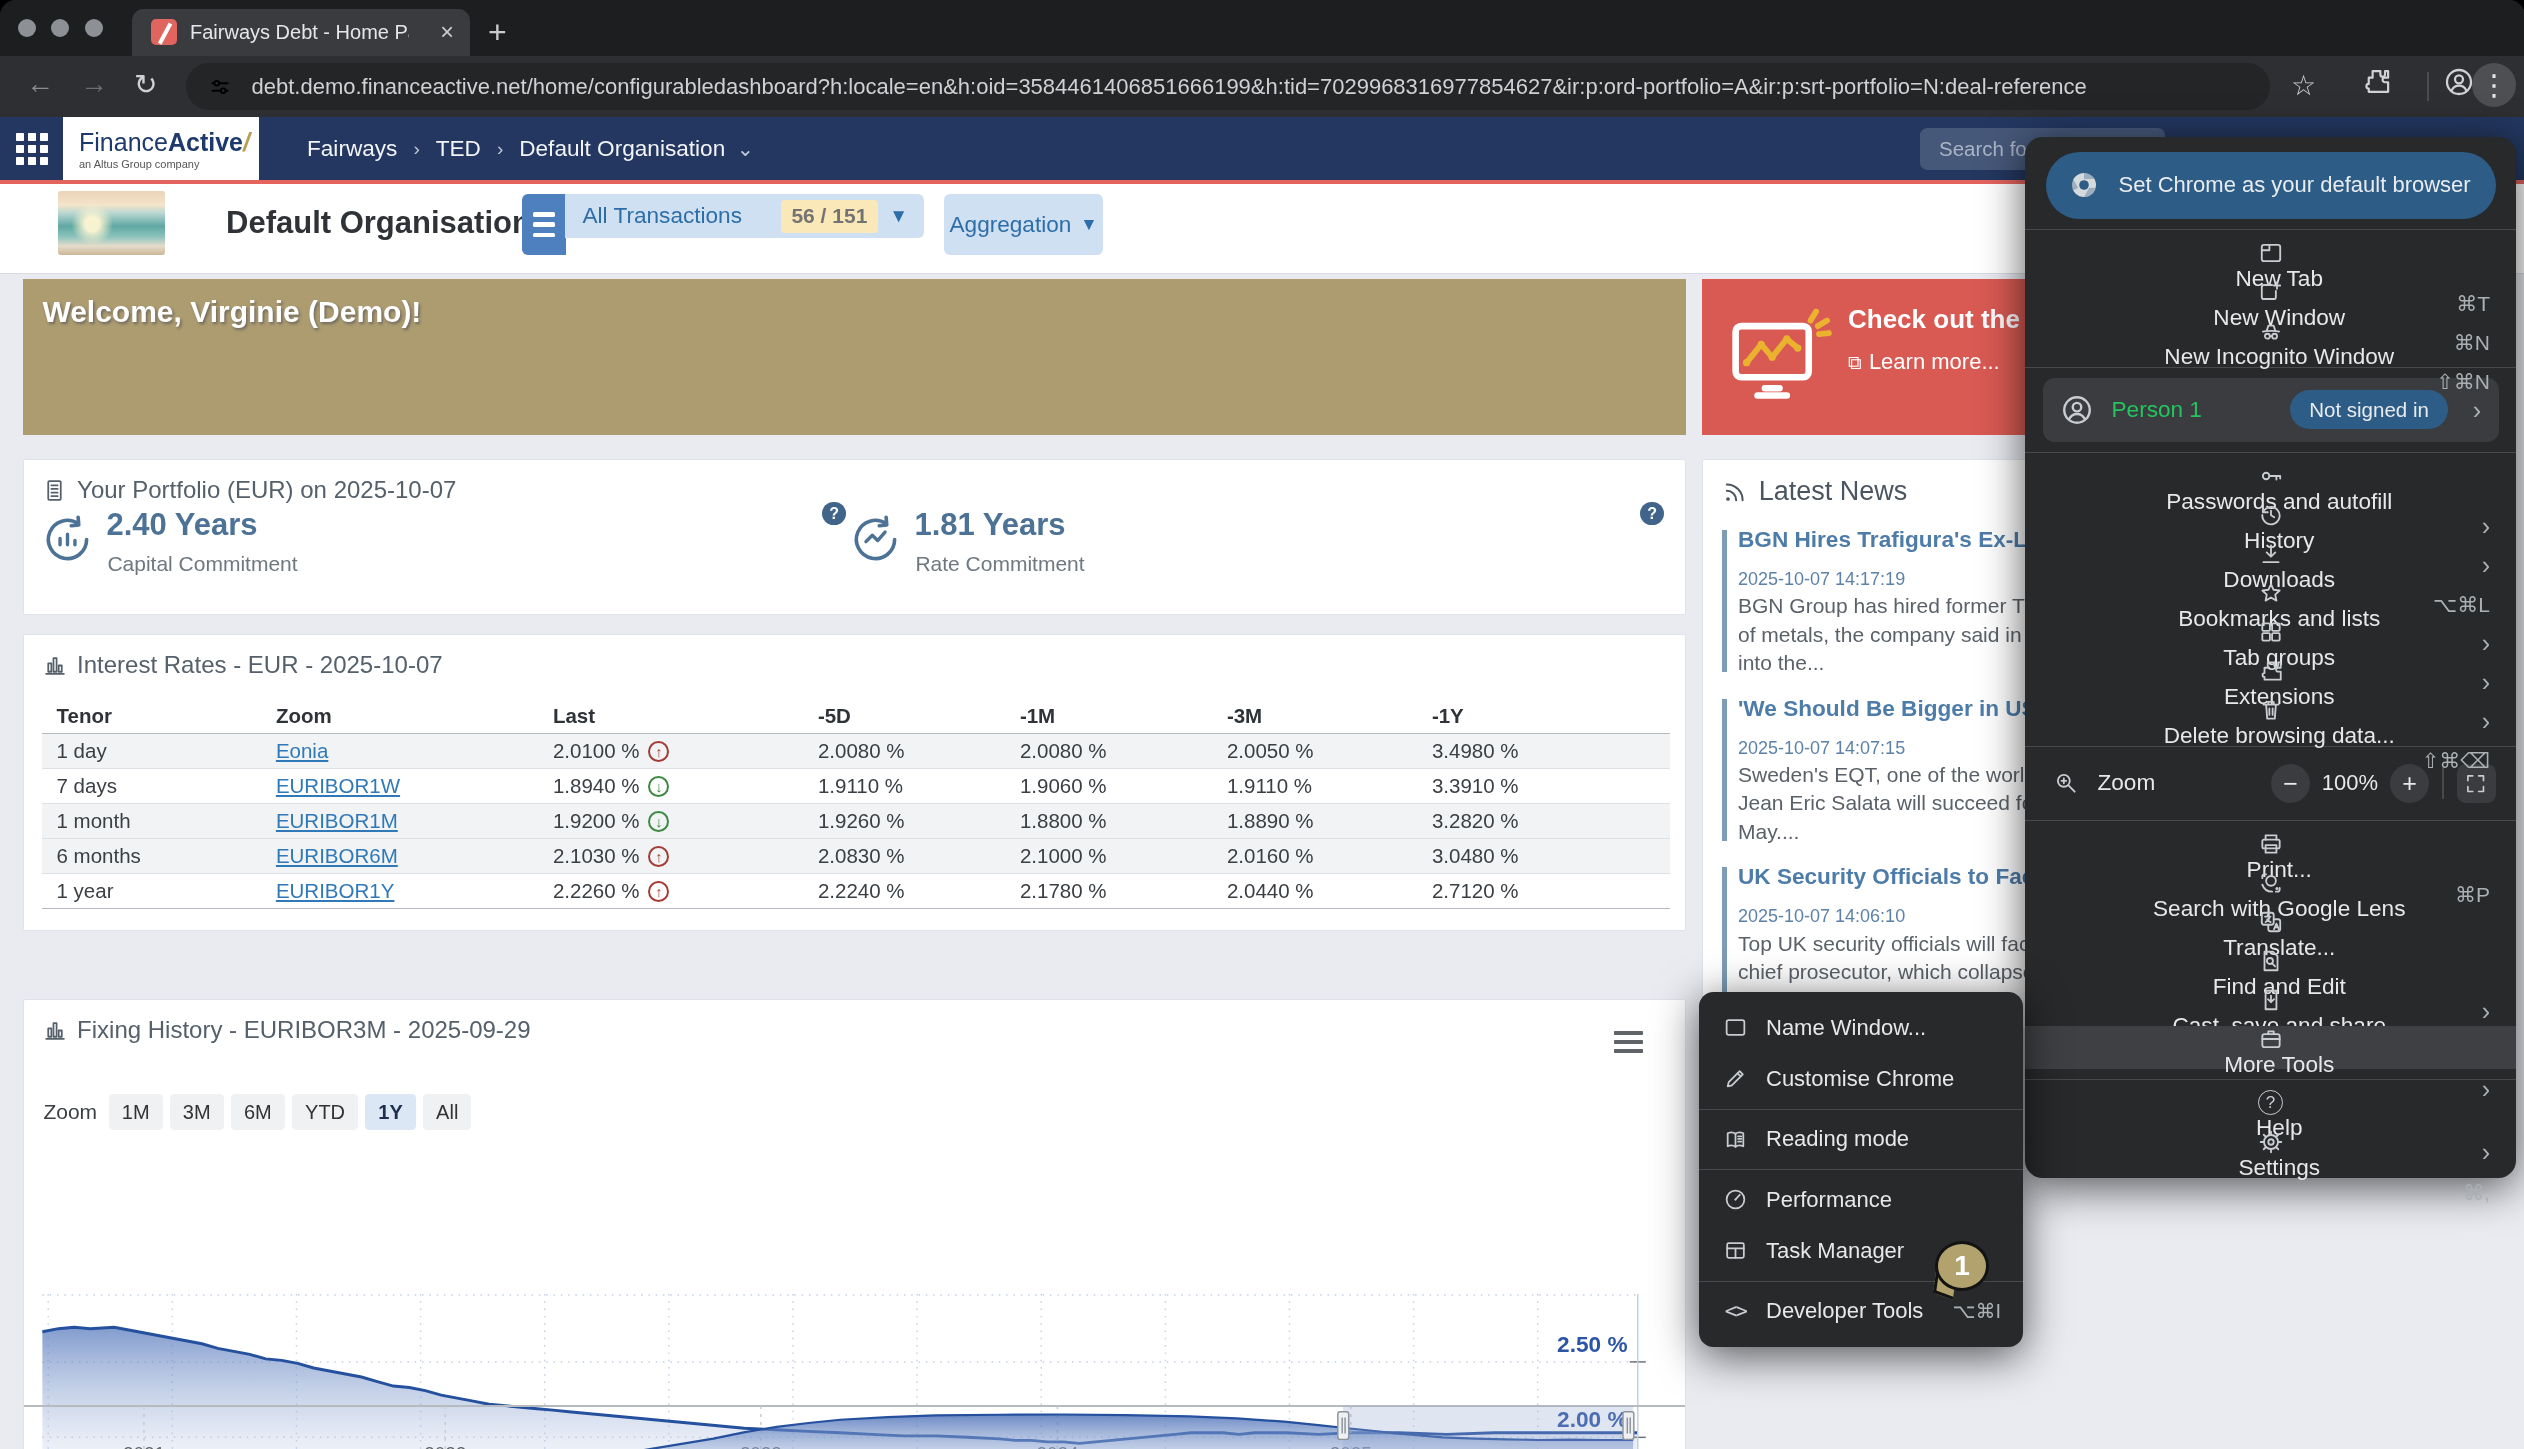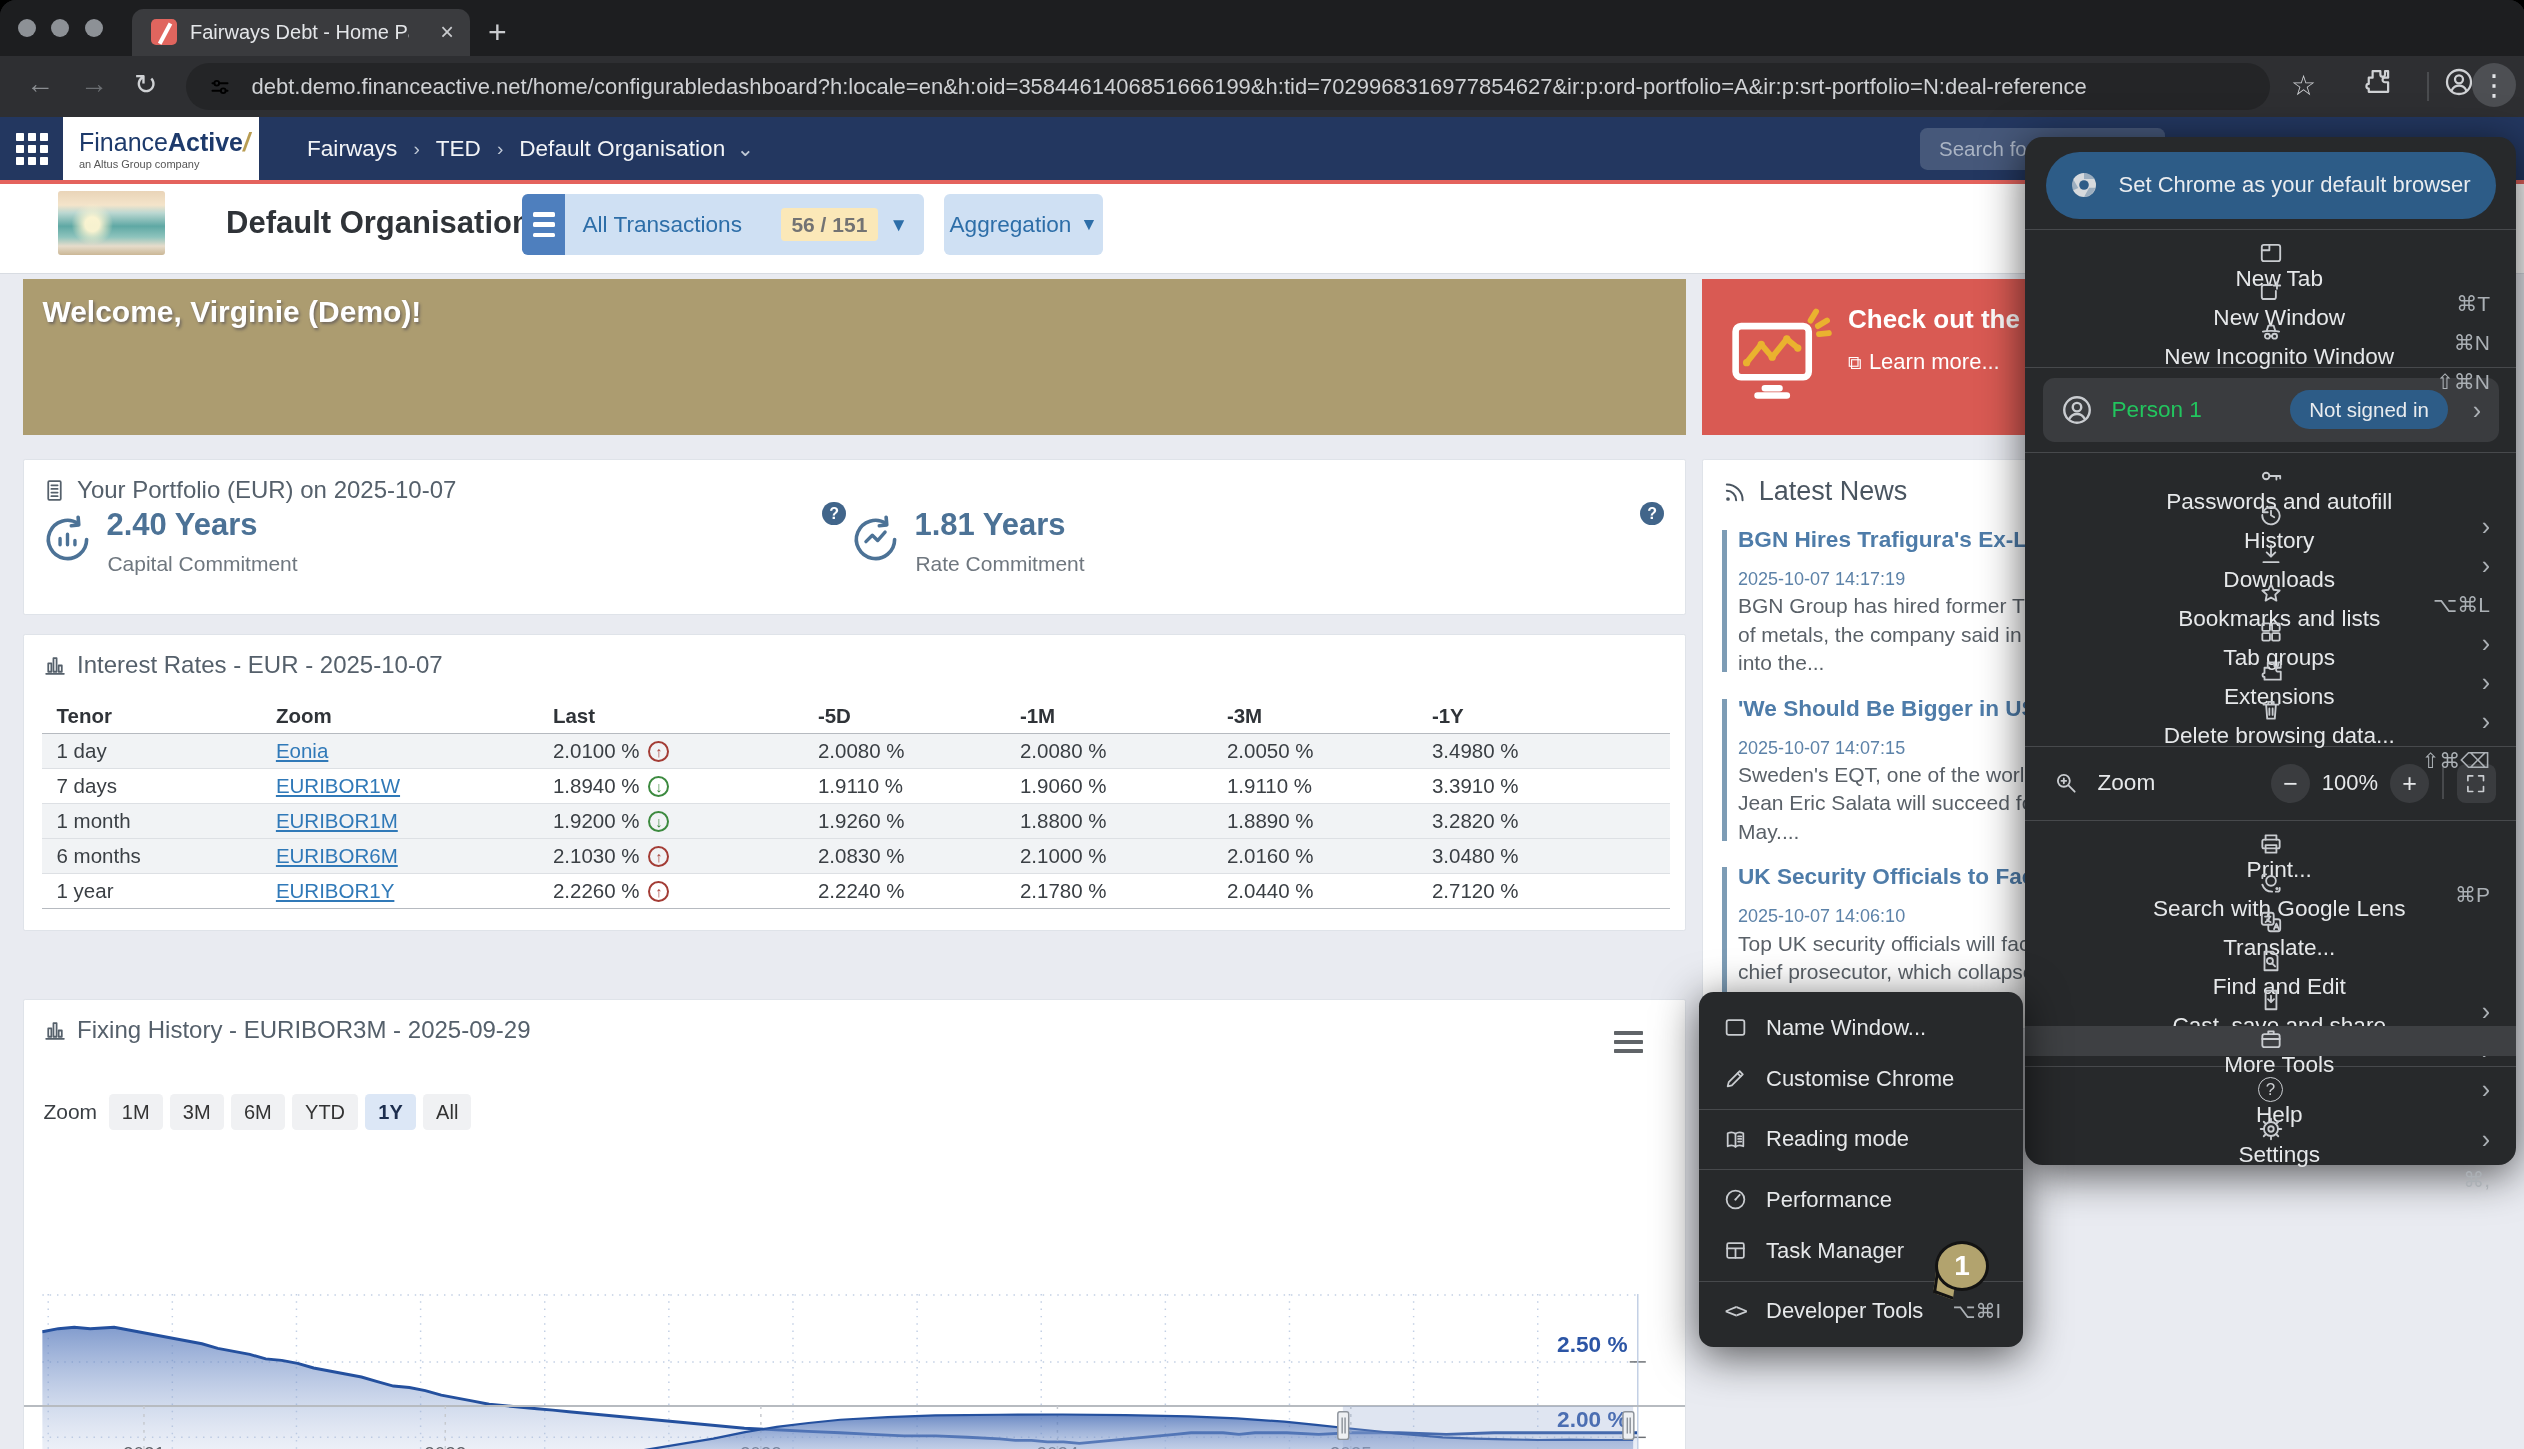--- a/index.html
+++ b/index.html
@@ -42,21 +42,21 @@
 
   
   .page{position:absolute;left:0;top:184px;width:100%;height:1265px;background:#e9ebf1;}
   .headerband{position:absolute;left:0;top:0;width:100%;height:89px;background:#fff;border-bottom:0.7px solid #d8dce2;}
   .beach{position:absolute;left:58px;top:7.3px;width:107px;height:64px;border-radius:2.9px;
     background:radial-gradient(circle at 32% 52%, rgba(255,246,210,.95) 0 9%, rgba(255,246,210,0) 26%),
     linear-gradient(180deg,#e9d4b8 0%,#f4e4ca 22%,#bcd8d2 34%,#5fa8a4 55%,#8ec4bd 72%,#e6dccb 86%,#cbb796 100%);}
   .pagetitle{position:absolute;left:226px;top:20.5px;font-size:31px;font-weight:bold;color:#2f3338;}
   .hambtn{position:absolute;left:522px;top:10.2px;width:44px;height:61px;background:#4e7fbe;border-radius:5.8px 0 0 5.8px;display:flex;flex-direction:column;justify-content:center;align-items:center;gap:5.8px;box-sizing:border-box;}
   .hambtn i{width:22px;height:4.4px;background:#fff;border-radius:1.5px;}
-  .transpill{position:absolute;left:565px;top:10.2px;width:359px;height:61px;background:#cfe0f3;border-radius:0 5.8px 5.8px 0;display:flex;align-items:center;}
+  .transpill{position:absolute;left:565px;top:10.2px;width:359px;height:44px;background:#cfe0f3;border-radius:0 5.8px 5.8px 0;display:flex;align-items:center;}
   .transpill .lab{color:#2d6ea8;font-size:22.6px;margin-left:17.5px;}
   .transpill .badge{margin-left:auto;background:#fbe8b8;color:#737373;font-weight:bold;font-size:21px;padding:4.4px 10.2px;border-radius:3.7px;}
   .transpill .caret{color:#2d6ea8;font-size:19px;margin:0 16px 0 11.7px;}
   .aggpill{position:absolute;left:944px;top:10.2px;width:159px;height:61px;background:#cfe0f3;border-radius:5.8px;color:#2d6ea8;font-size:22.6px;display:flex;align-items:center;justify-content:center;gap:8.8px;}
   .aggpill .caret{font-size:17.5px;}
 
   .welcome{position:absolute;left:23.4px;top:95px;width:1663px;height:156px;background:#ac9c70;}
   .welcome .wtxt{position:absolute;left:19px;top:16px;color:#fff;font-size:30px;font-weight:bold;text-shadow:1.5px 2.2px 2.9px rgba(40,40,70,.45);}
   .promo{position:absolute;left:1702px;top:95px;width:364px;height:156px;background:#d95a53;}
   .promo .ptitle{position:absolute;left:146px;top:25px;color:#fff;font-size:26px;font-weight:bold;white-space:nowrap;}
@@ -102,21 +102,21 @@
   .nitem::before{content:"";position:absolute;left:0;top:2.9px;bottom:2.9px;width:5.1px;background:#7d9cb5;}
   .ntitle{color:#4e7ca9;font-size:22.6px;font-weight:bold;white-space:nowrap;}
   .ndate{color:#5c82a8;font-size:18px;margin-top:16px;}
   .nline{color:#5a6168;font-size:21px;margin-top:4.4px;white-space:nowrap;}
 
   
   .menu{position:absolute;left:2025px;top:137px;width:491px;background:#27292b;border-radius:17.5px;box-shadow:0 8.8px 44px rgba(0,0,0,.65);padding:11.7px 0 10.2px 0;z-index:50;}
   .mpromo{margin:2.9px 20.5px 8.8px 20.5px;height:67px;background:#2d5c87;border-radius:34px;display:flex;align-items:center;color:#e9ecef;font-size:22px;gap:19px;padding-left:22px;}
   .mdivider{height:0.7px;background:#47494c;margin:10.2px 0;}
   .mrow{height:39px;display:flex;align-items:center;padding:0 26px;position:relative;flex-direction:column;}
-  .mrow.hl{background:#3e4043;height:30px;}
+  .mrow.hl{background:#3e4043;height:43px;}
   .micon{width:29px;color:#c9ccd0;display:flex;justify-content:center;flex:0 0 auto;}
   .mlabel{color:#e6e8ea;font-size:22.6px;margin-left:17.5px;white-space:nowrap;}
   .msc{margin-left:auto;color:#abb0b5;font-size:21px;white-space:nowrap;}
   .mchev{margin-left:auto;color:#abb0b5;font-size:25px;line-height:22px;}
   .person{margin:4.4px 17.5px;height:64px;background:#3a3c3f;border-radius:11.7px;display:flex;align-items:center;padding:0 17.5px;gap:17.5px;}
   .person .plabel{color:#22c55e;font-size:22.6px;}
   .person .ppill{margin-left:auto;background:#2d5c87;color:#e9ecef;font-size:20.5px;padding:7.3px 19px;border-radius:22px;white-space:nowrap;}
   .person .mchev{margin-left:7.3px;}
   .zctl{height:53px;display:flex;align-items:center;padding:0 20.5px 0 26px;}
   .zctl .mlabel{margin-left:17.5px;}

